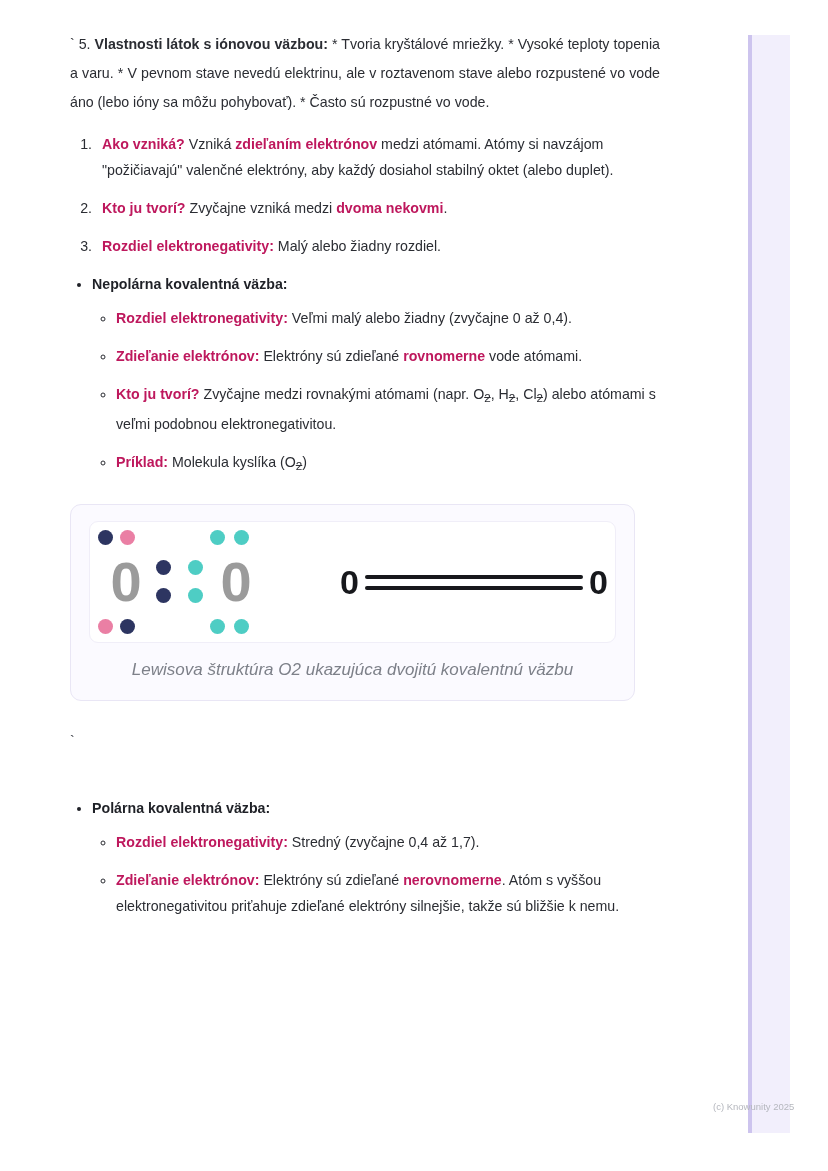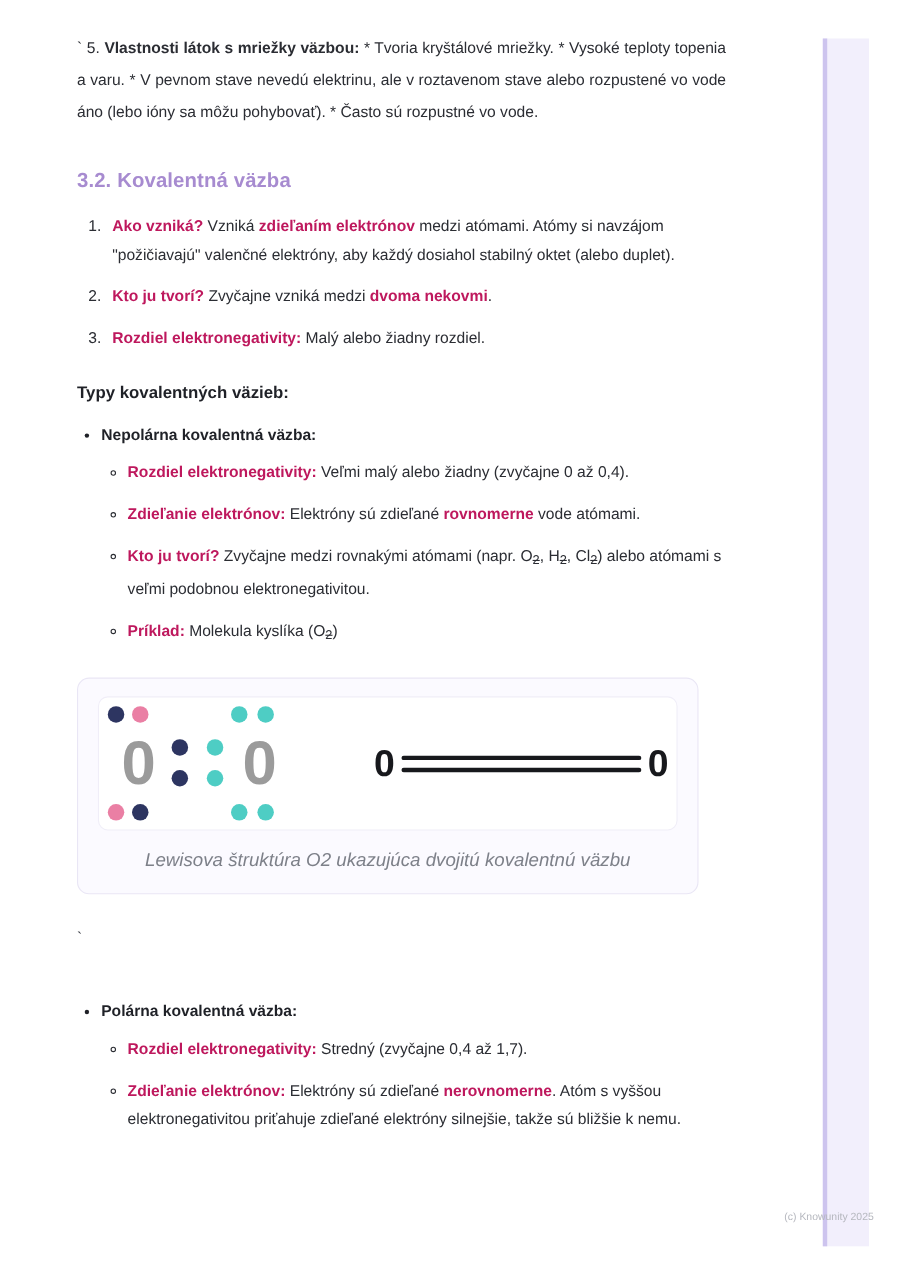--- a/index.html
+++ b/index.html
@@ -232,32 +232,30 @@
 </head>
 <body>
 
 <div class="side-panel"></div>
 
 <div class="page">
 
   <p class="para">
     <span>`</span>
     <span>5.</span>
-    <b>Vlastnosti látok s mriežky väzbou:</b><span> * Tvoria kryštálové mriežky. * Vysoké teploty topenia a varu. * V pevnom stave nevedú elektrinu, ale v roztavenom stave alebo rozpustené vo vode áno (lebo ióny sa môžu pohybovať). * Často sú rozpustné vo vode.</span>
+    <b>Vlastnosti látok s iónovou väzbou:</b><span> * Tvoria kryštálové mriežky. * Vysoké teploty topenia a varu. * V pevnom stave nevedú elektrinu, ale v roztavenom stave alebo rozpustené vo vode áno (lebo ióny sa môžu pohybovať). * Často sú rozpustné vo vode.</span>
   </p>
 
-  <h2 class="section-heading">3.2. Kovalentná väzba</h2>
 
   <ol class="numbered">
     <li><b>Ako vzniká?</b><span> Vzniká </span><b>zdieľaním elektrónov</b><span> medzi atómami. Atómy si navzájom "požičiavajú" valenčné elektróny, aby každý dosiahol stabilný oktet (alebo duplet).</span></li>
     <li><b>Kto ju tvorí?</b><span> Zvyčajne vzniká medzi </span><b>dvoma nekovmi</b><span>.</span></li>
     <li><b>Rozdiel elektronegativity:</b><span> Malý alebo žiadny rozdiel.</span></li>
   </ol>
 
-  <h3 class="sub-heading">Typy kovalentných väzieb:</h3>
 
   <ul class="l1">
     <li>
       <span>Nepolárna kovalentná väzba:</span>
       <ul class="l2">
         <li><b>Rozdiel elektronegativity:</b><span> Veľmi malý alebo žiadny (zvyčajne 0 až 0,4).</span></li>
         <li><b>Zdieľanie elektrónov:</b><span> Elektróny sú zdieľané </span><b>rovnomerne</b><span> vode atómami.</span></li>
         <li><b>Kto ju tvorí?</b><span> Zvyčajne medzi rovnakými atómami (napr. O</span><span class="sub2">2</span><span>, H</span><span class="sub2">2</span><span>, Cl</span><span class="sub2">2</span><span>) alebo atómami s veľmi podobnou elektronegativitou.</span></li>
         <li><b>Príklad:</b><span> Molekula kyslíka (O</span><span class="sub2">2</span><span>)</span>
         </li>

